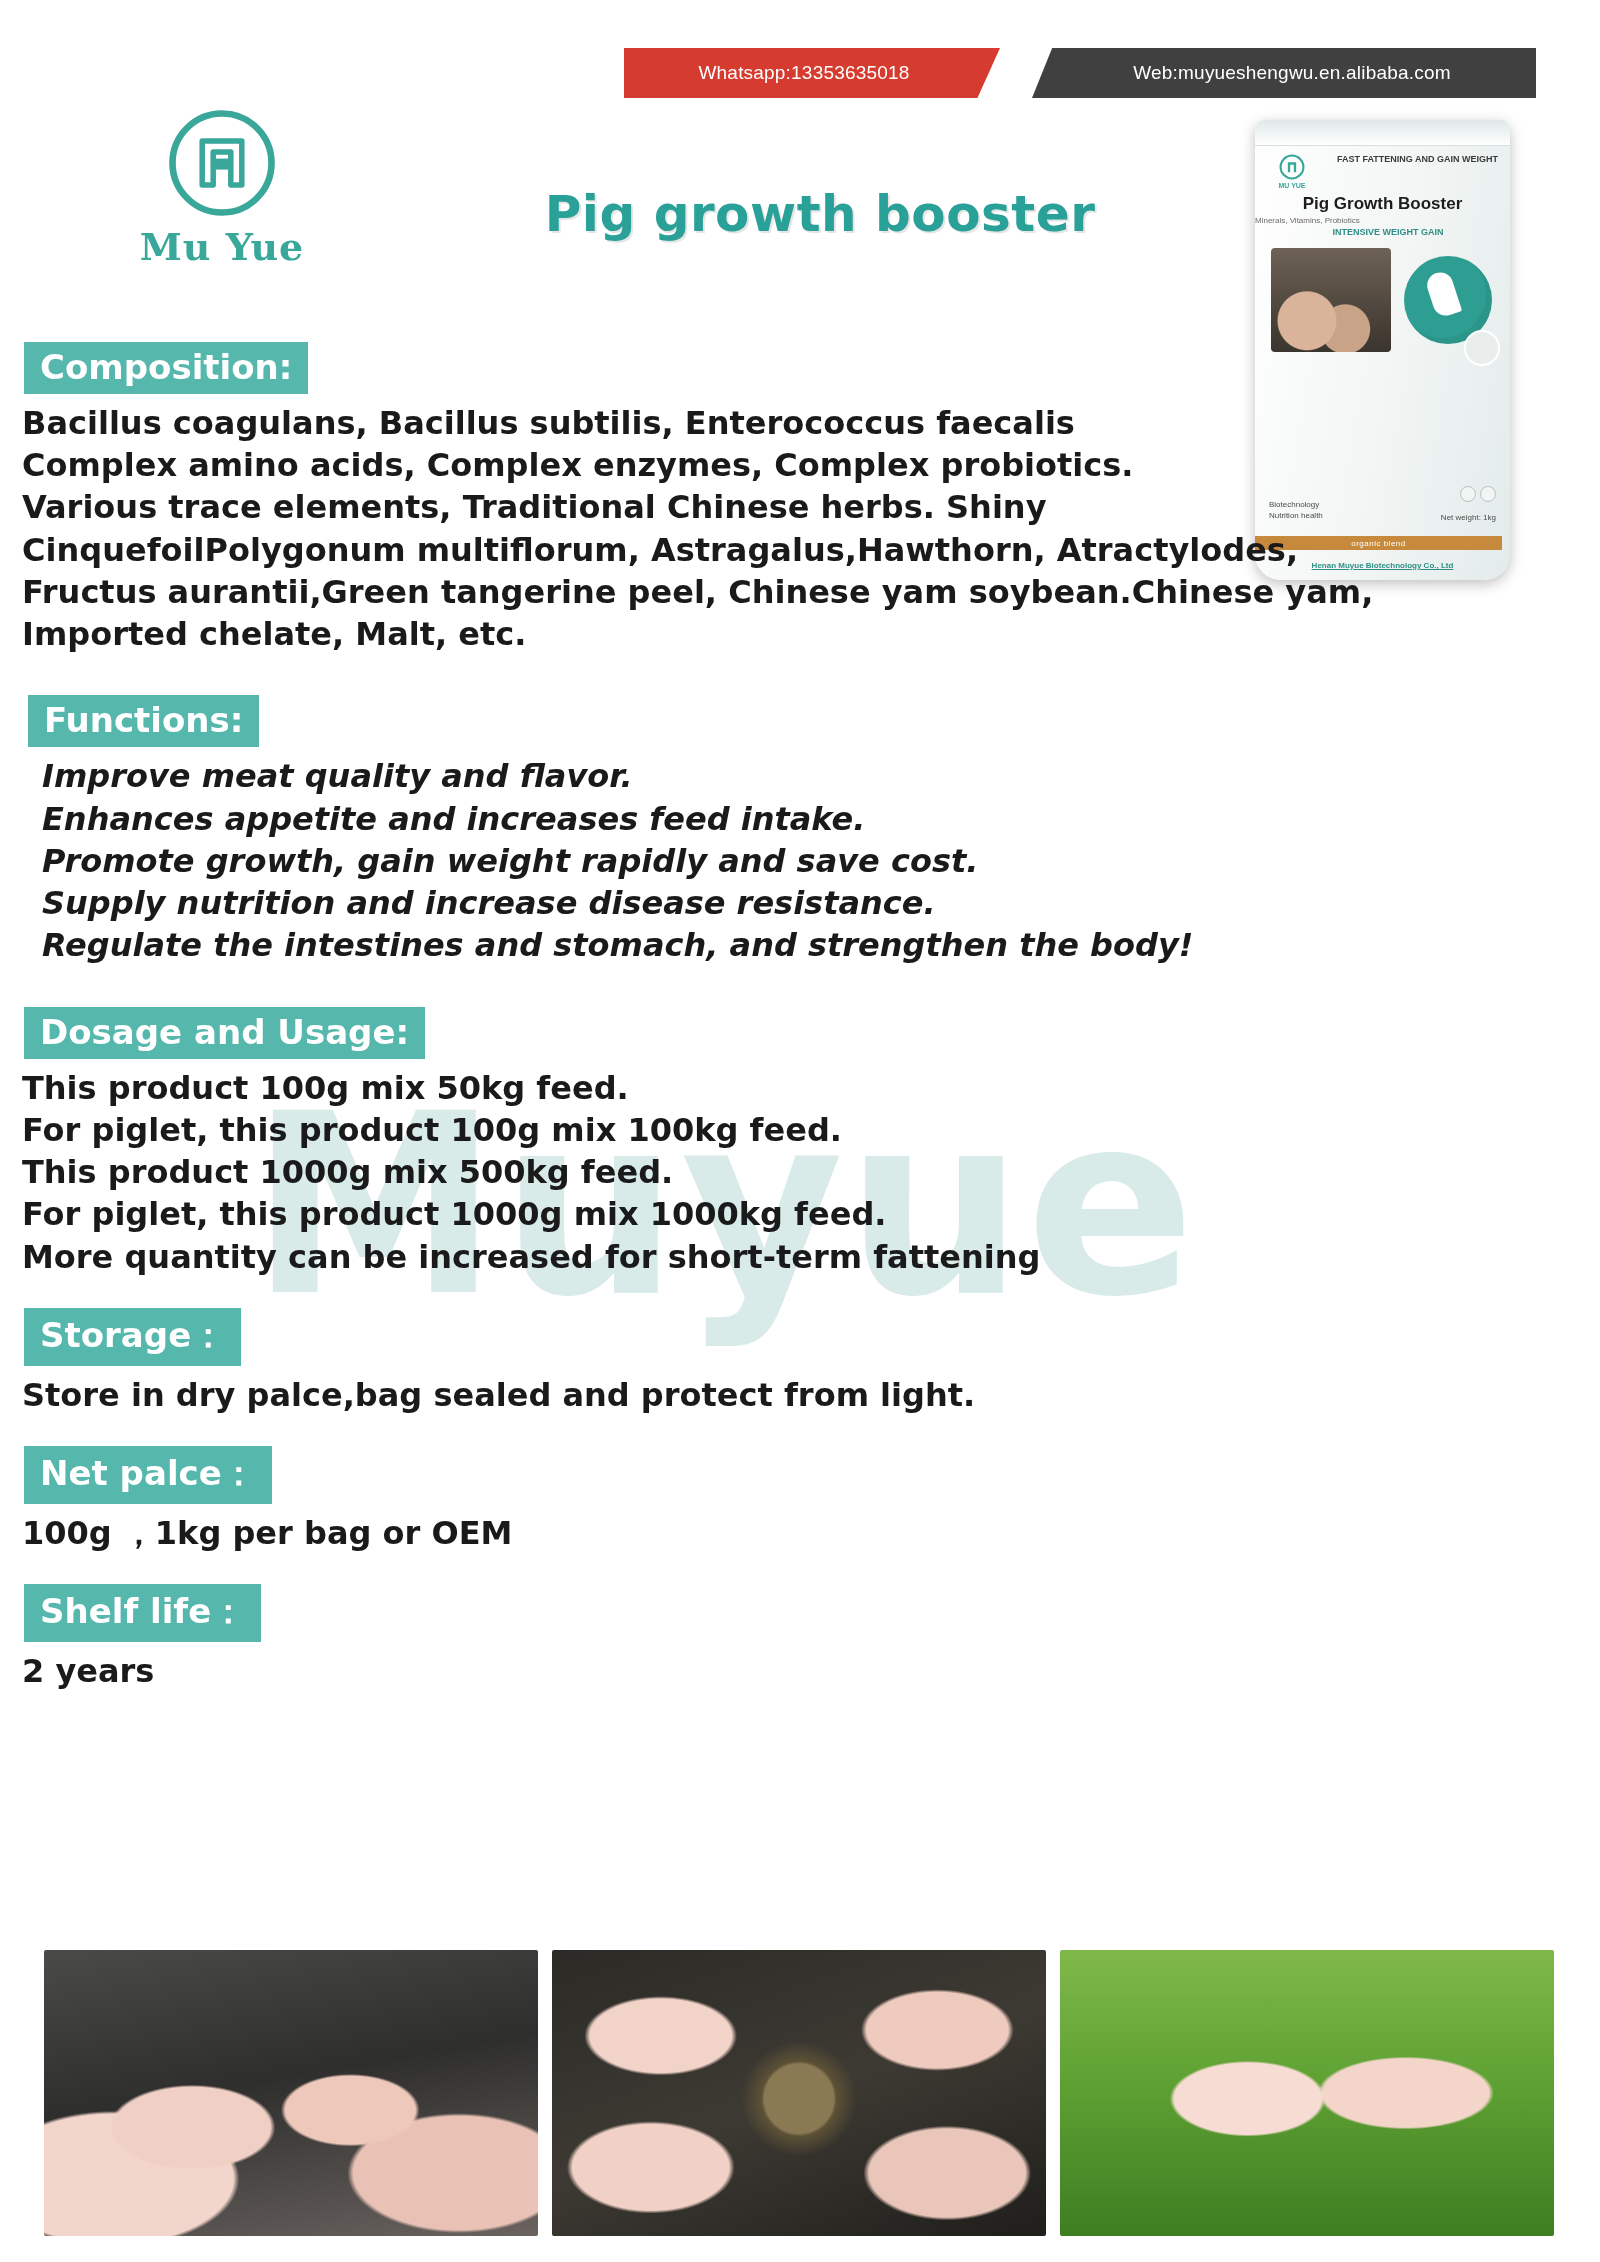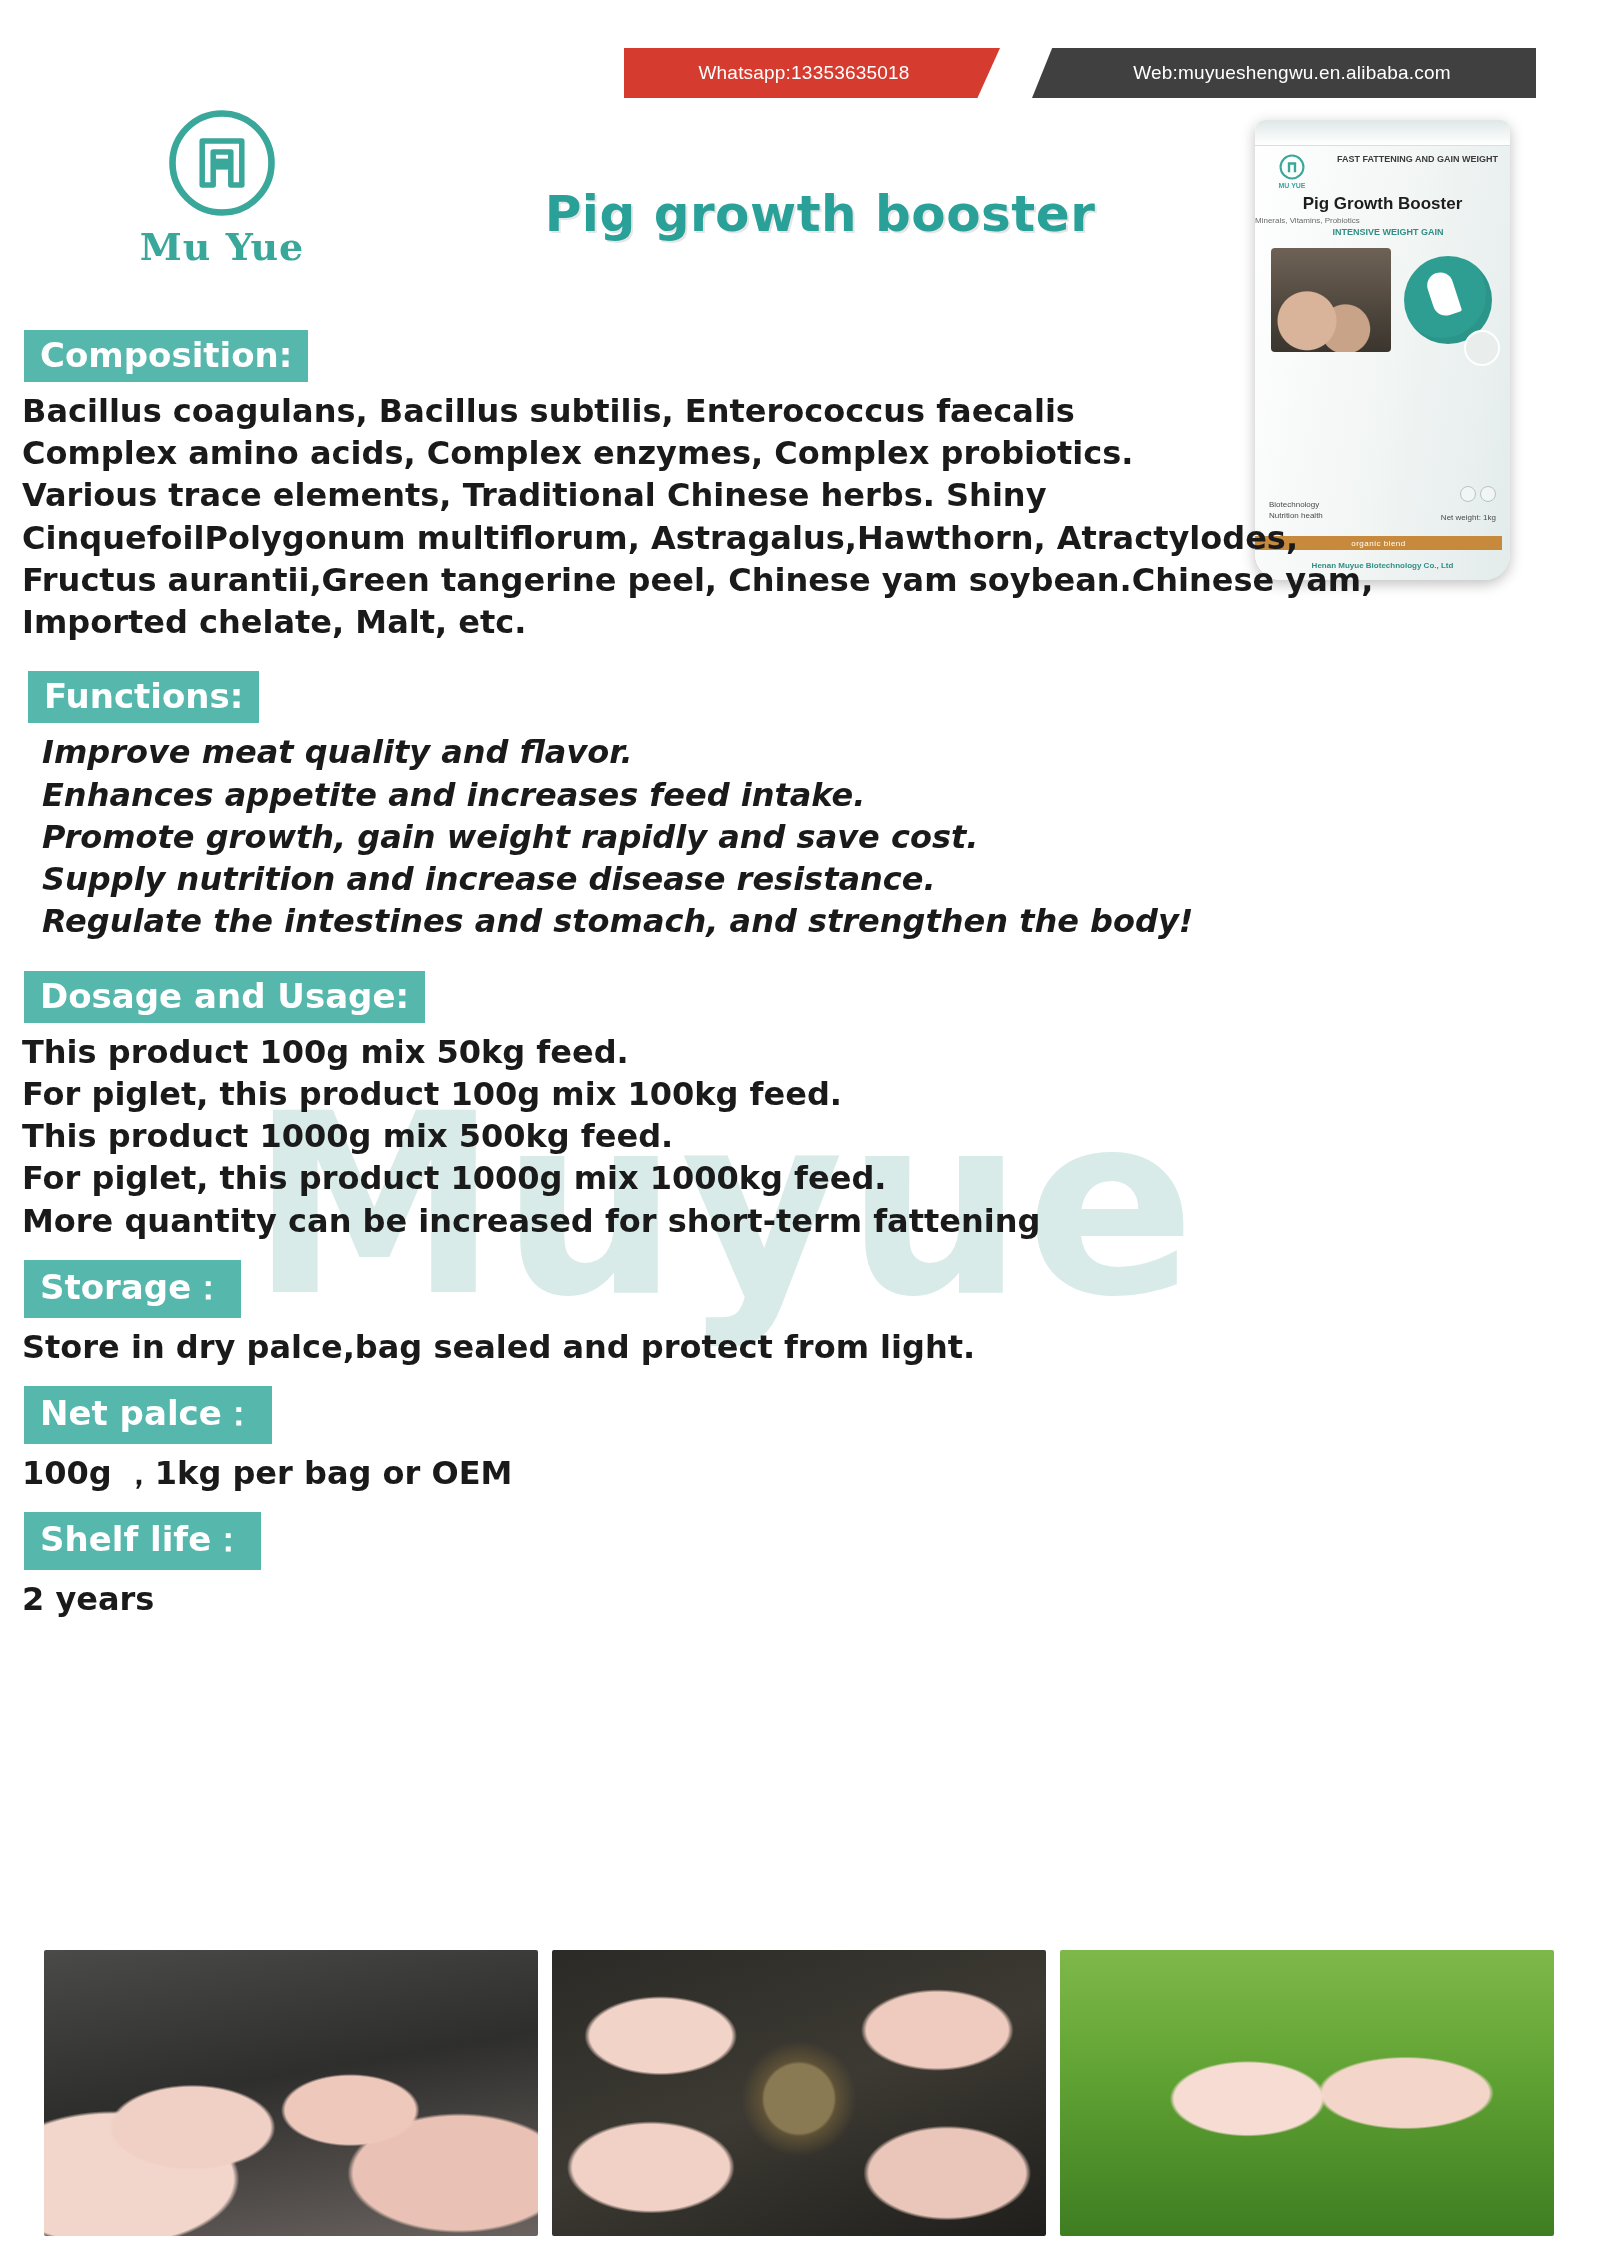--- a/index.html
+++ b/index.html
@@ -161,21 +161,21 @@
     font-size: 8px; color: #4a4a4a;
   }
   .pouch-strip {
     position: absolute; left: 0; right: 8px; bottom: 30px; height: 14px;
     background: #c78a3d;
     display: flex; align-items: center; justify-content: center;
     color: #fff; font-size: 8px; letter-spacing: .5px;
   }
   .pouch-company {
     position: absolute; left: 0; right: 0; bottom: 10px;
-    text-align: center; font-size: 8px; color: #2f8f86; font-weight: 700;
+    text-align: center; font-size: 8px; color: #2f8f86; font-weight: 700; text-decoration: underline;
   }
   .pouch-seals {
     position: absolute; right: 14px; bottom: 78px;
     display: flex; gap: 4px;
   }
   .pouch-seals span {
     width: 16px; height: 16px; border-radius: 50%;
     border: 1px solid #b8c4c2; background: #f1f5f4;
   }
 
@@ -199,21 +199,21 @@
     width: 1600px;
     z-index: 2;
   }
   .sec-head {
     display: inline-block;
     background: #56b7ad;
     color: #ffffff;
     font-size: 34px;
     font-weight: 700;
     padding: 5px 16px 7px 16px;
-    margin: 0 0 8px 24px;
+    margin: 12px 0 8px 24px;
     font-family: "DejaVu Sans", sans-serif;
   }
   .sec-head.indent { margin-left: 28px; }
   .body-text {
     font-size: 32px;
     line-height: 1.32;
     color: #1a1a1a;
     font-weight: 600;
     margin: 0 0 18px 22px;
     padding-right: 60px;

